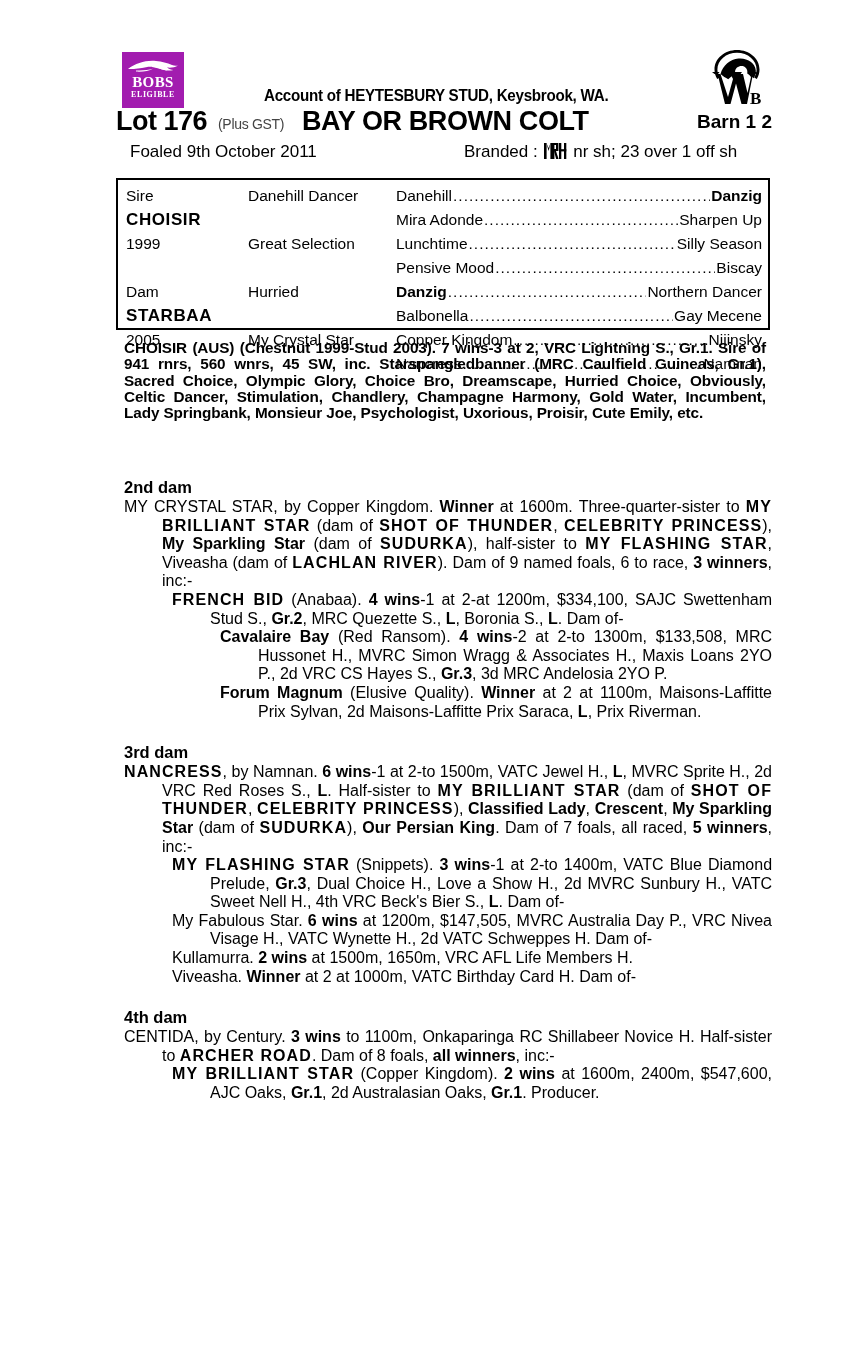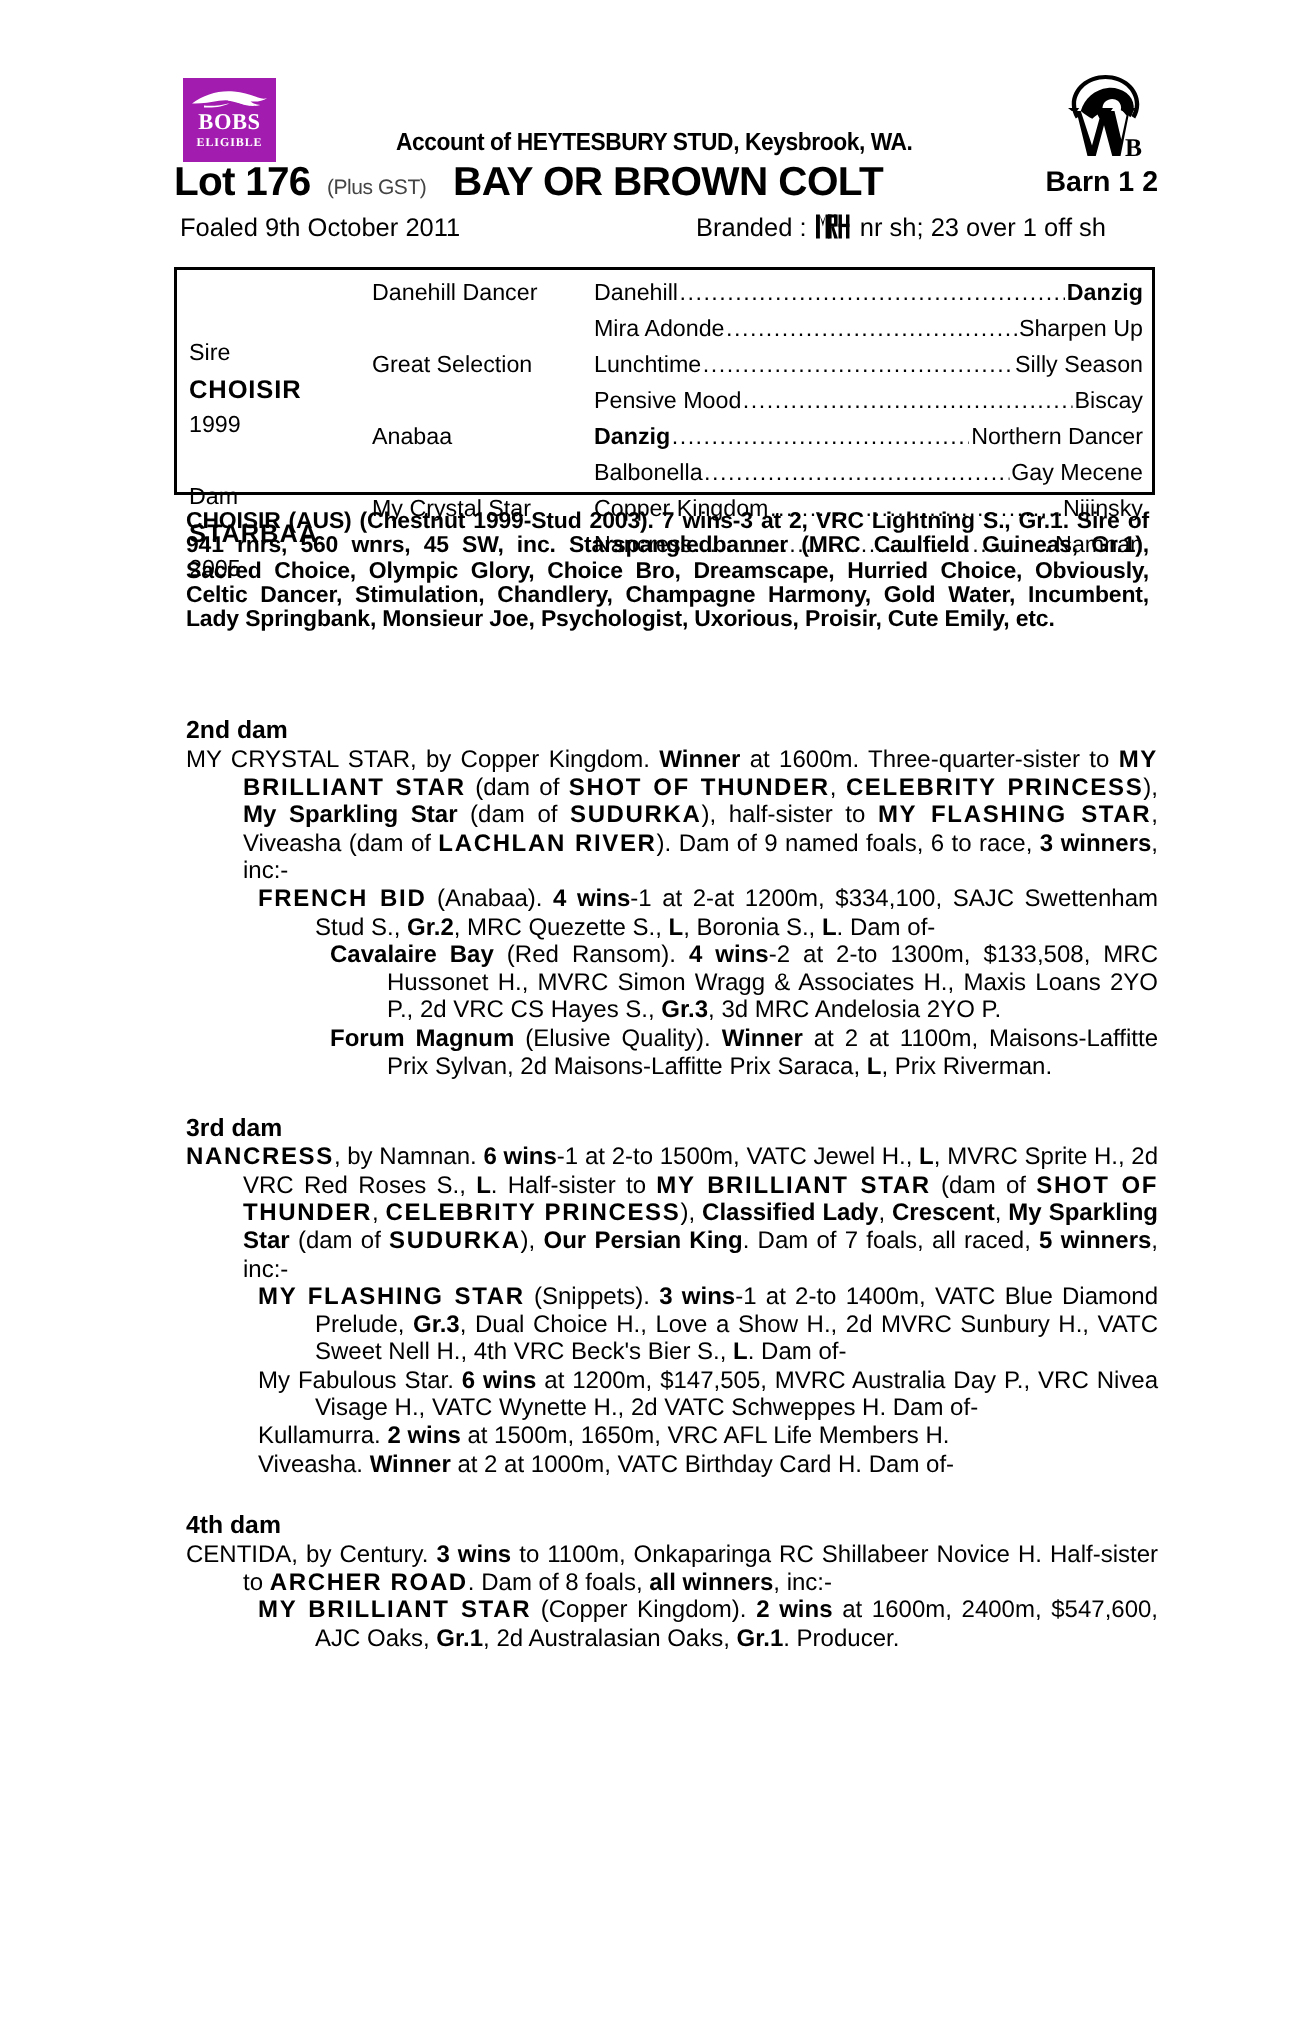--- a/index.html
+++ b/index.html
@@ -136,21 +136,21 @@
 
   .foaled-row {
     position: absolute;
     left: 0;
     top: 98px;
     width: 656px;
     font-size: 17px;
   }
   .foaled {
     position: absolute;
-    left: 4px;
+    left: 14px;
     top: 0;
     white-space: nowrap;
   }
   .branded {
     position: absolute;
     left: 348px;
     top: 0;
     white-space: nowrap;
   }
   .brand-glyph {
@@ -172,21 +172,21 @@
     border: 2px solid #000;
     box-sizing: border-box;
   }
   .ped-inner {
     position: relative;
     width: 100%;
     height: 100%;
     padding: 4px 6px 0 6px;
     box-sizing: border-box;
   }
-  .ped-col1 { position: absolute; left: 8px; top: 4px; width: 120px; margin-top: 40px; }
+  .ped-col1 { position: absolute; left: 8px; top: 4px; width: 120px; }
   .ped-col2 { position: absolute; left: 130px; top: 4px; width: 140px; }
   .ped-col3 { position: absolute; left: 278px; top: 4px; right: 6px; }
 
   .ped-line {
     height: 24px;
     line-height: 24px;
     font-size: 15.5px;
     white-space: nowrap;
     overflow: hidden;
   }
@@ -331,21 +331,21 @@
           <div class="ped-line">&nbsp;</div>
           <div class="ped-line">Dam</div>
           <div class="ped-line ped-name">STARBAA</div>
           <div class="ped-line">2005</div>
         </div>
         <div class="ped-col2">
           <div class="ped-line">Danehill Dancer</div>
           <div class="ped-line">&nbsp;</div>
           <div class="ped-line">Great Selection</div>
           <div class="ped-line">&nbsp;</div>
-          <div class="ped-line">Anabaa</div>
+          <div class="ped-line">Hurried</div>
           <div class="ped-line">&nbsp;</div>
           <div class="ped-line">My Crystal Star</div>
         </div>
         <div class="ped-col3" id="gp-col">
             <div class="ped-gp">
               <span class="gp-l">Danehill</span>
               <span class="gp-dots">............................................................</span>
               <span class="gp-r bold">Danzig</span>
             </div>
             <div class="ped-gp">

